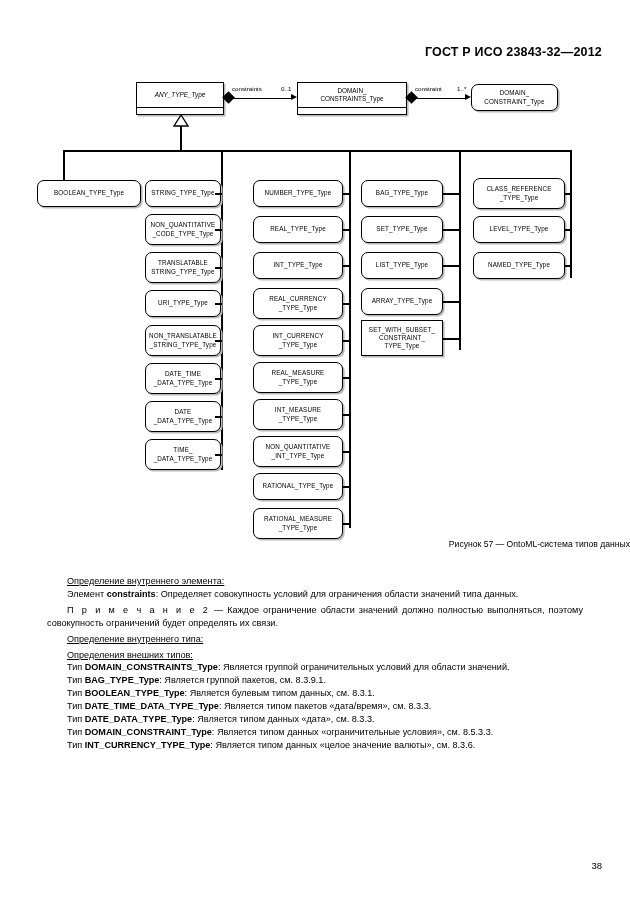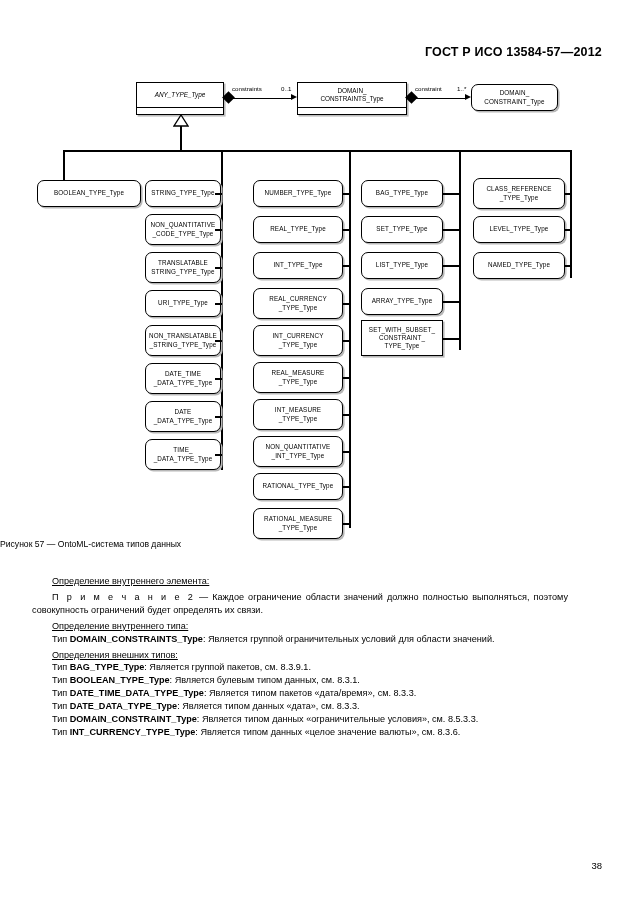--- a/index.html
+++ b/index.html
@@ -37,42 +37,42 @@
   .v2{width:1.6px;}
 
   .edgelbl{position:absolute;font-size:6.2px;white-space:nowrap;}
 
   .diamond{position:absolute;width:9px;height:9px;background:#000;
            transform:rotate(45deg);}
   .arrowR{position:absolute;width:0;height:0;border-top:3.4px solid transparent;
           border-bottom:3.4px solid transparent;border-left:6px solid #000;}
 
   
-  .caption{position:absolute;top:539px;left:0;width:630px;text-align:left;
+  .caption{position:absolute;top:539px;left:0;width:630px;text-align:right;
            font-size:8.6px;}
 
   
-  .body{position:absolute;left:32px;top:575px;width:536px;font-size:9.1px;
+  .body{position:absolute;left:47px;top:575px;width:536px;font-size:9.1px;
         line-height:1.42;text-align:justify;}
   .body p{margin:0;}
   .ind{text-indent:20px;}
   .u{text-decoration:underline;}
   .b{font-weight:bold;}
   .note{text-indent:20px;text-align:justify;}
   .sp{letter-spacing:2.1px;}
   .deflist p{margin:0;text-indent:20px;}
 
   .pageno{position:absolute;right:28px;top:860px;font-size:9.5px;}
 </style>
 </head>
 <body>
 
 <div class="page">
 
-  <div class="hdr">ГОСТ Р ИСО 13584-57—2012</div>
+  <div class="hdr">ГОСТ Р ИСО 23843-32—2012</div>
 
   <div class="diagram">
 
     <div class="uml" style="left:136px;top:12px;width:88px;height:33px;">
       <div class="name" style="font-style:italic;">ANY_TYPE_Type</div>
       <div class="sep"></div>
     </div>
 
     <div class="uml" style="left:297px;top:12px;width:110px;height:33px;">
       <div class="name">DOMAIN_
@@ -261,36 +261,39 @@
   </div>
 
   <div class="caption">Рисунок 57 — OntoML-система типов данных</div>
 
   <div class="body">
 
     <p class="ind">
       <span class="u">Определение внутреннего элемента:</span>
     </p>
 
+    <p class="ind">
+      <span>Элемент </span><span class="b">constraints</span><span>: Определяет совокупность  условий для ограничения области  значений типа данных.</span>
+    </p>
 
     <p class="note" style="margin-top:3px;">
       <span class="sp">П р и м е ч а н и е  2</span>
       <span>— Каждое ограничение области значений должно полностью выполняться, поэтому совокупность ограничений будет определять их связи.</span>
     </p>
 
     <p class="ind" style="margin-top:3px;">
       <span class="u">Определение внутреннего типа:</span>
     </p>
 
+    <p class="ind" style="margin-top:3px;">
+      <span class="u">Определения внешних типов:</span>
+    </p>
+
     <p class="ind">
       <span>Тип </span><span class="b">DOMAIN_CONSTRAINTS_Type</span><span>: Является группой ограничительных  условий для области значений.</span>
-    </p>
-
-    <p class="ind" style="margin-top:3px;">
-      <span class="u">Определения внешних типов:</span>
     </p>
 
     <div class="deflist">
       <p><span>Тип </span><span class="b">BAG_TYPE_Type</span><span>: Является группой пакетов, см. 8.3.9.1.</span></p>
       <p><span>Тип </span><span class="b">BOOLEAN_TYPE_Type</span><span>: Является булевым типом данных, см. 8.3.1.</span></p>
       <p><span>Тип </span><span class="b">DATE_TIME_DATA_TYPE_Type</span><span>: Является типом пакетов «дата/время», см. 8.3.3.</span></p>
       <p><span>Тип </span><span class="b">DATE_DATA_TYPE_Type</span><span>: Является типом данных «дата», см. 8.3.3.</span></p>
       <p><span>Тип </span><span class="b">DOMAIN_CONSTRAINT_Type</span><span>: Является типом данных «ограничительные условия», см. 8.5.3.3.</span></p>
       <p><span>Тип </span><span class="b">INT_CURRENCY_TYPE_Type</span><span>: Является типом данных «целое значение валюты», см. 8.3.6.</span></p>
     </div>

